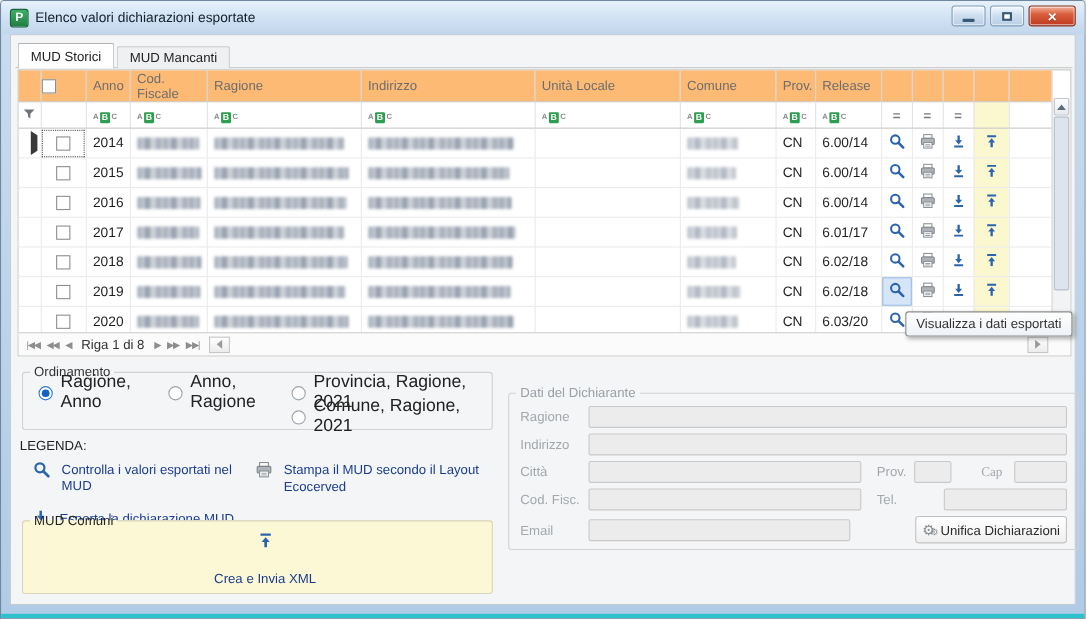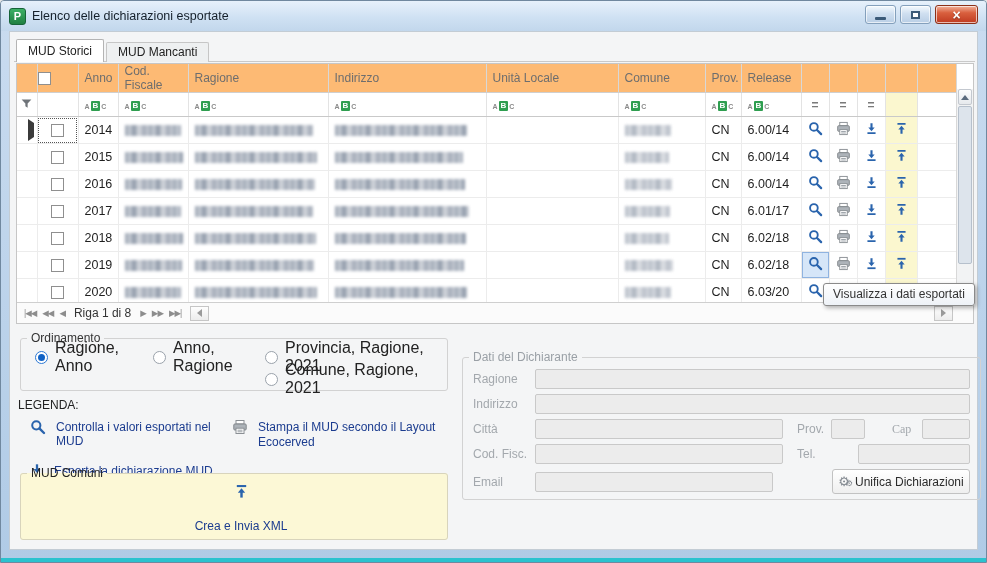--- a/index.html
+++ b/index.html
@@ -156,21 +156,21 @@
 
   .teal-edge { position:absolute; left:0; right:0; bottom:0; height:4px; background:#2bc2ce; }
 </style>
 </head>
 <body>
 
 <div class="window">
 
   <div class="titlebar">
     <span class="app-icon">P</span>
-    <span class="title-text">Elenco delle dichiarazioni esportate</span>
+    <span class="title-text">Elenco valori dichiarazioni esportate</span>
     <div class="win-btns">
       <div class="wbtn">
           <span class="min-glyph"></span>
         </div>
       <div class="wbtn">
           <span class="max-glyph"></span>
         </div>
       <div class="wbtn close">
           <span class="x-glyph">×</span>
         </div>

